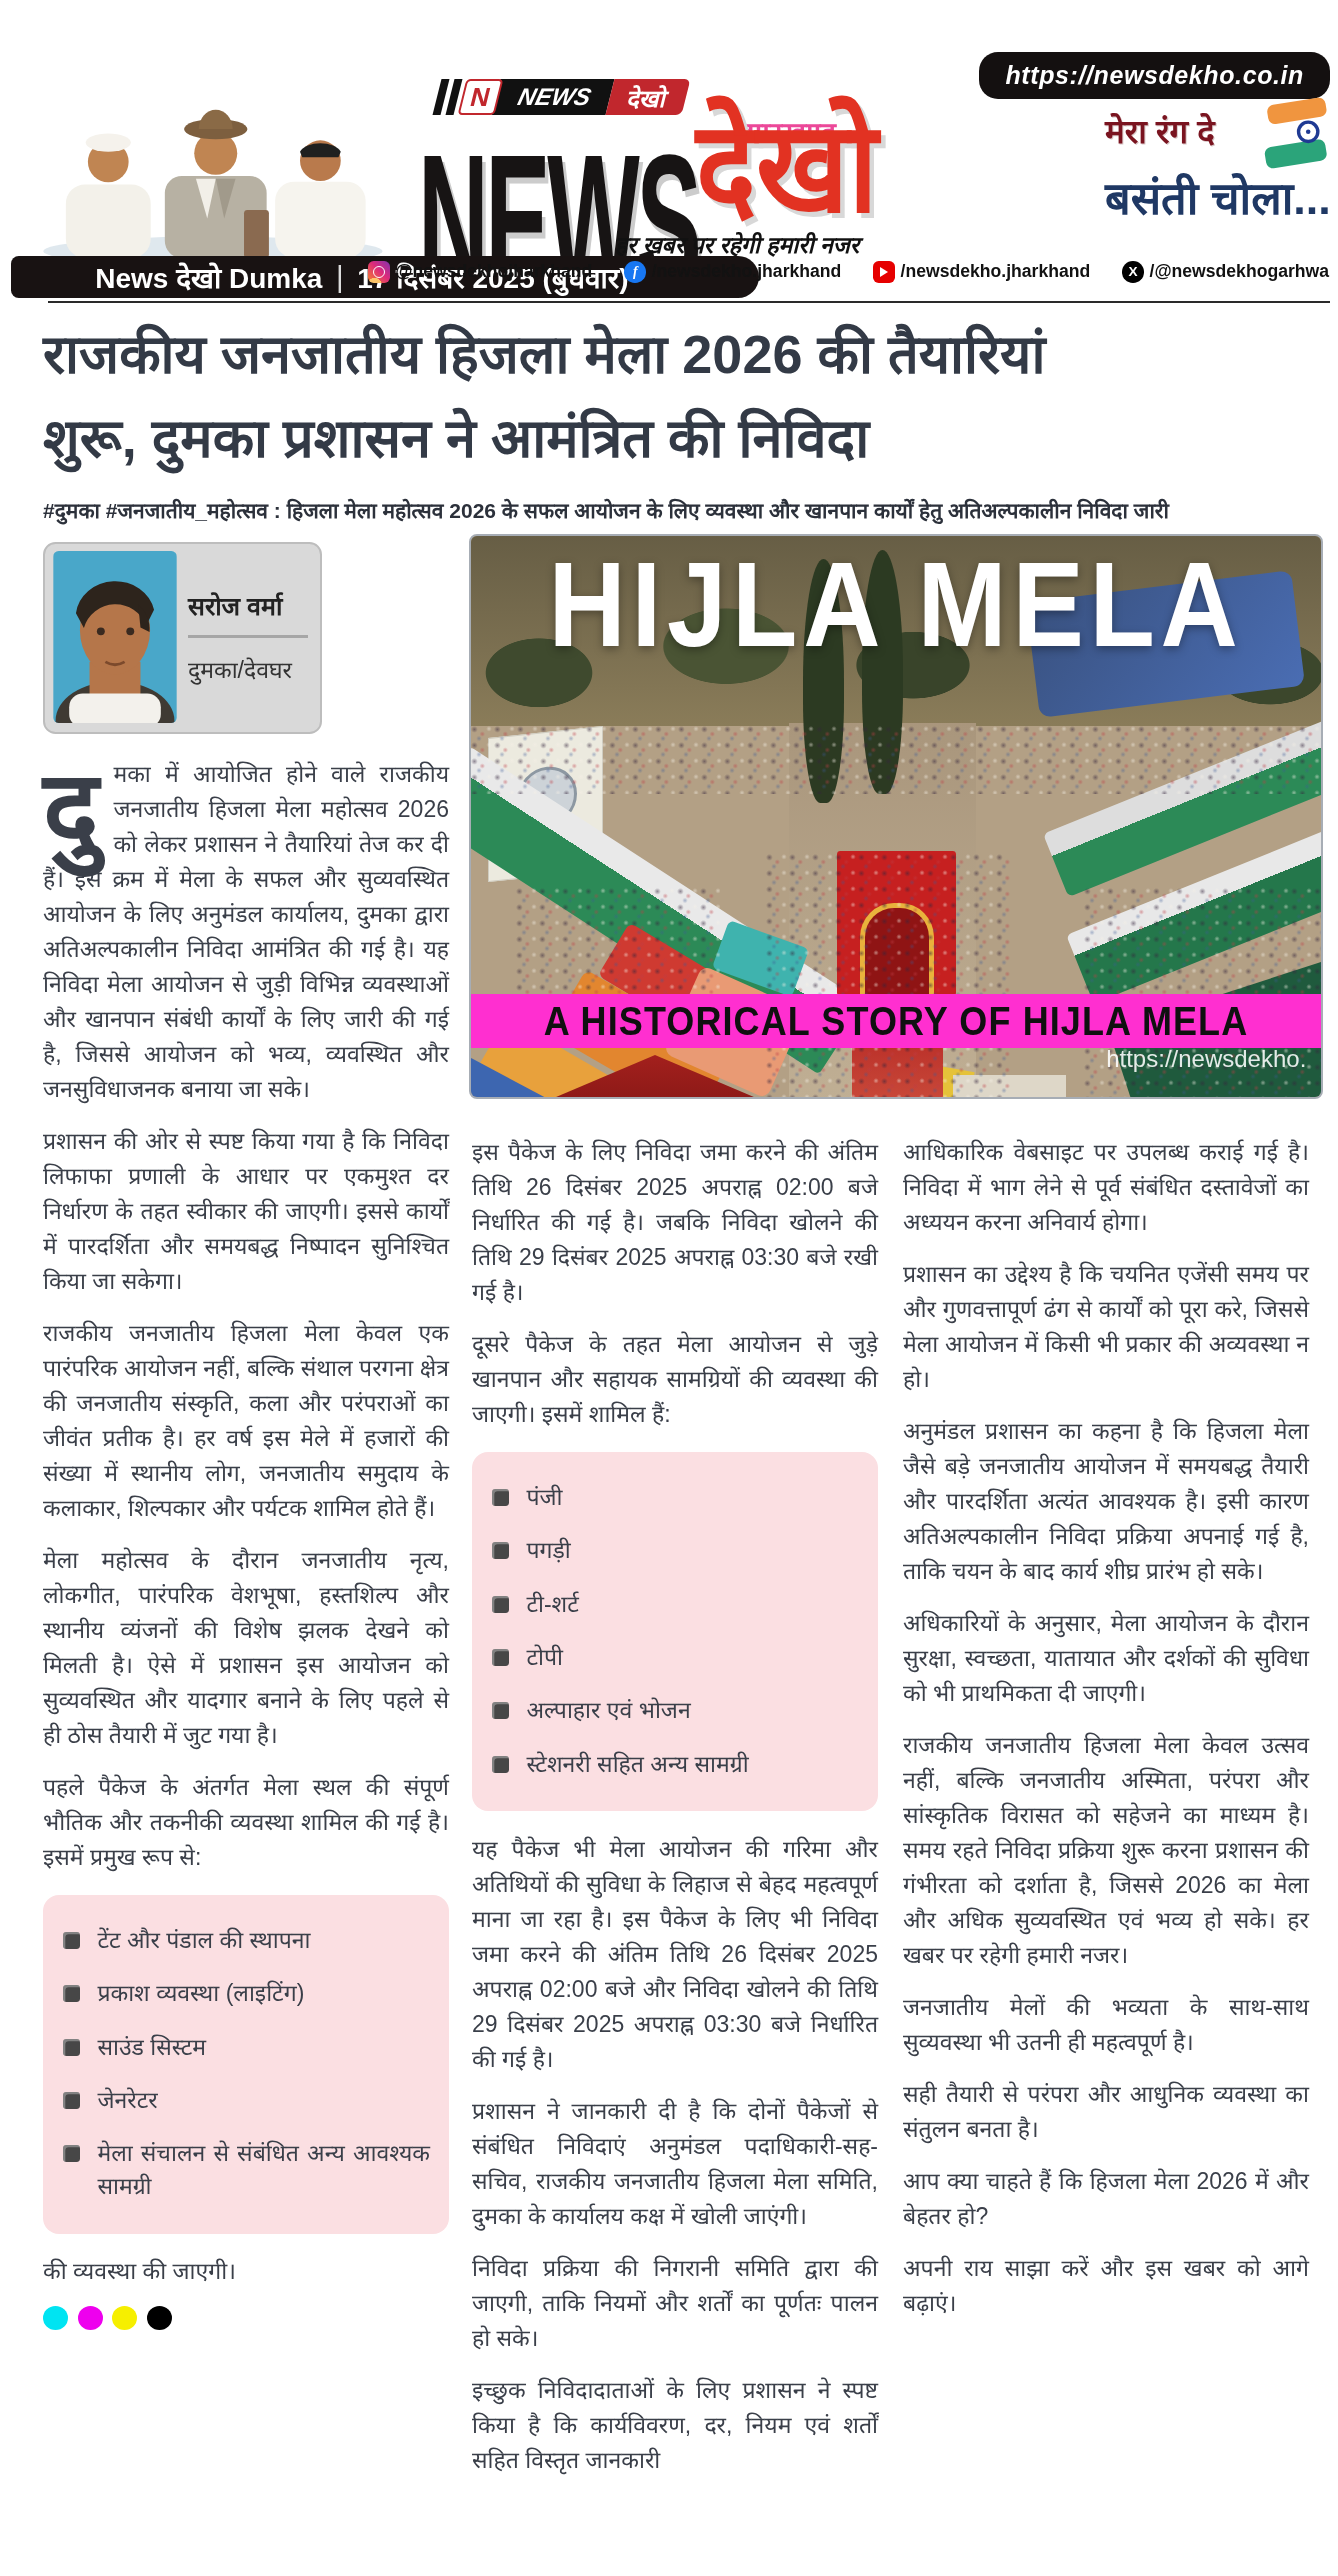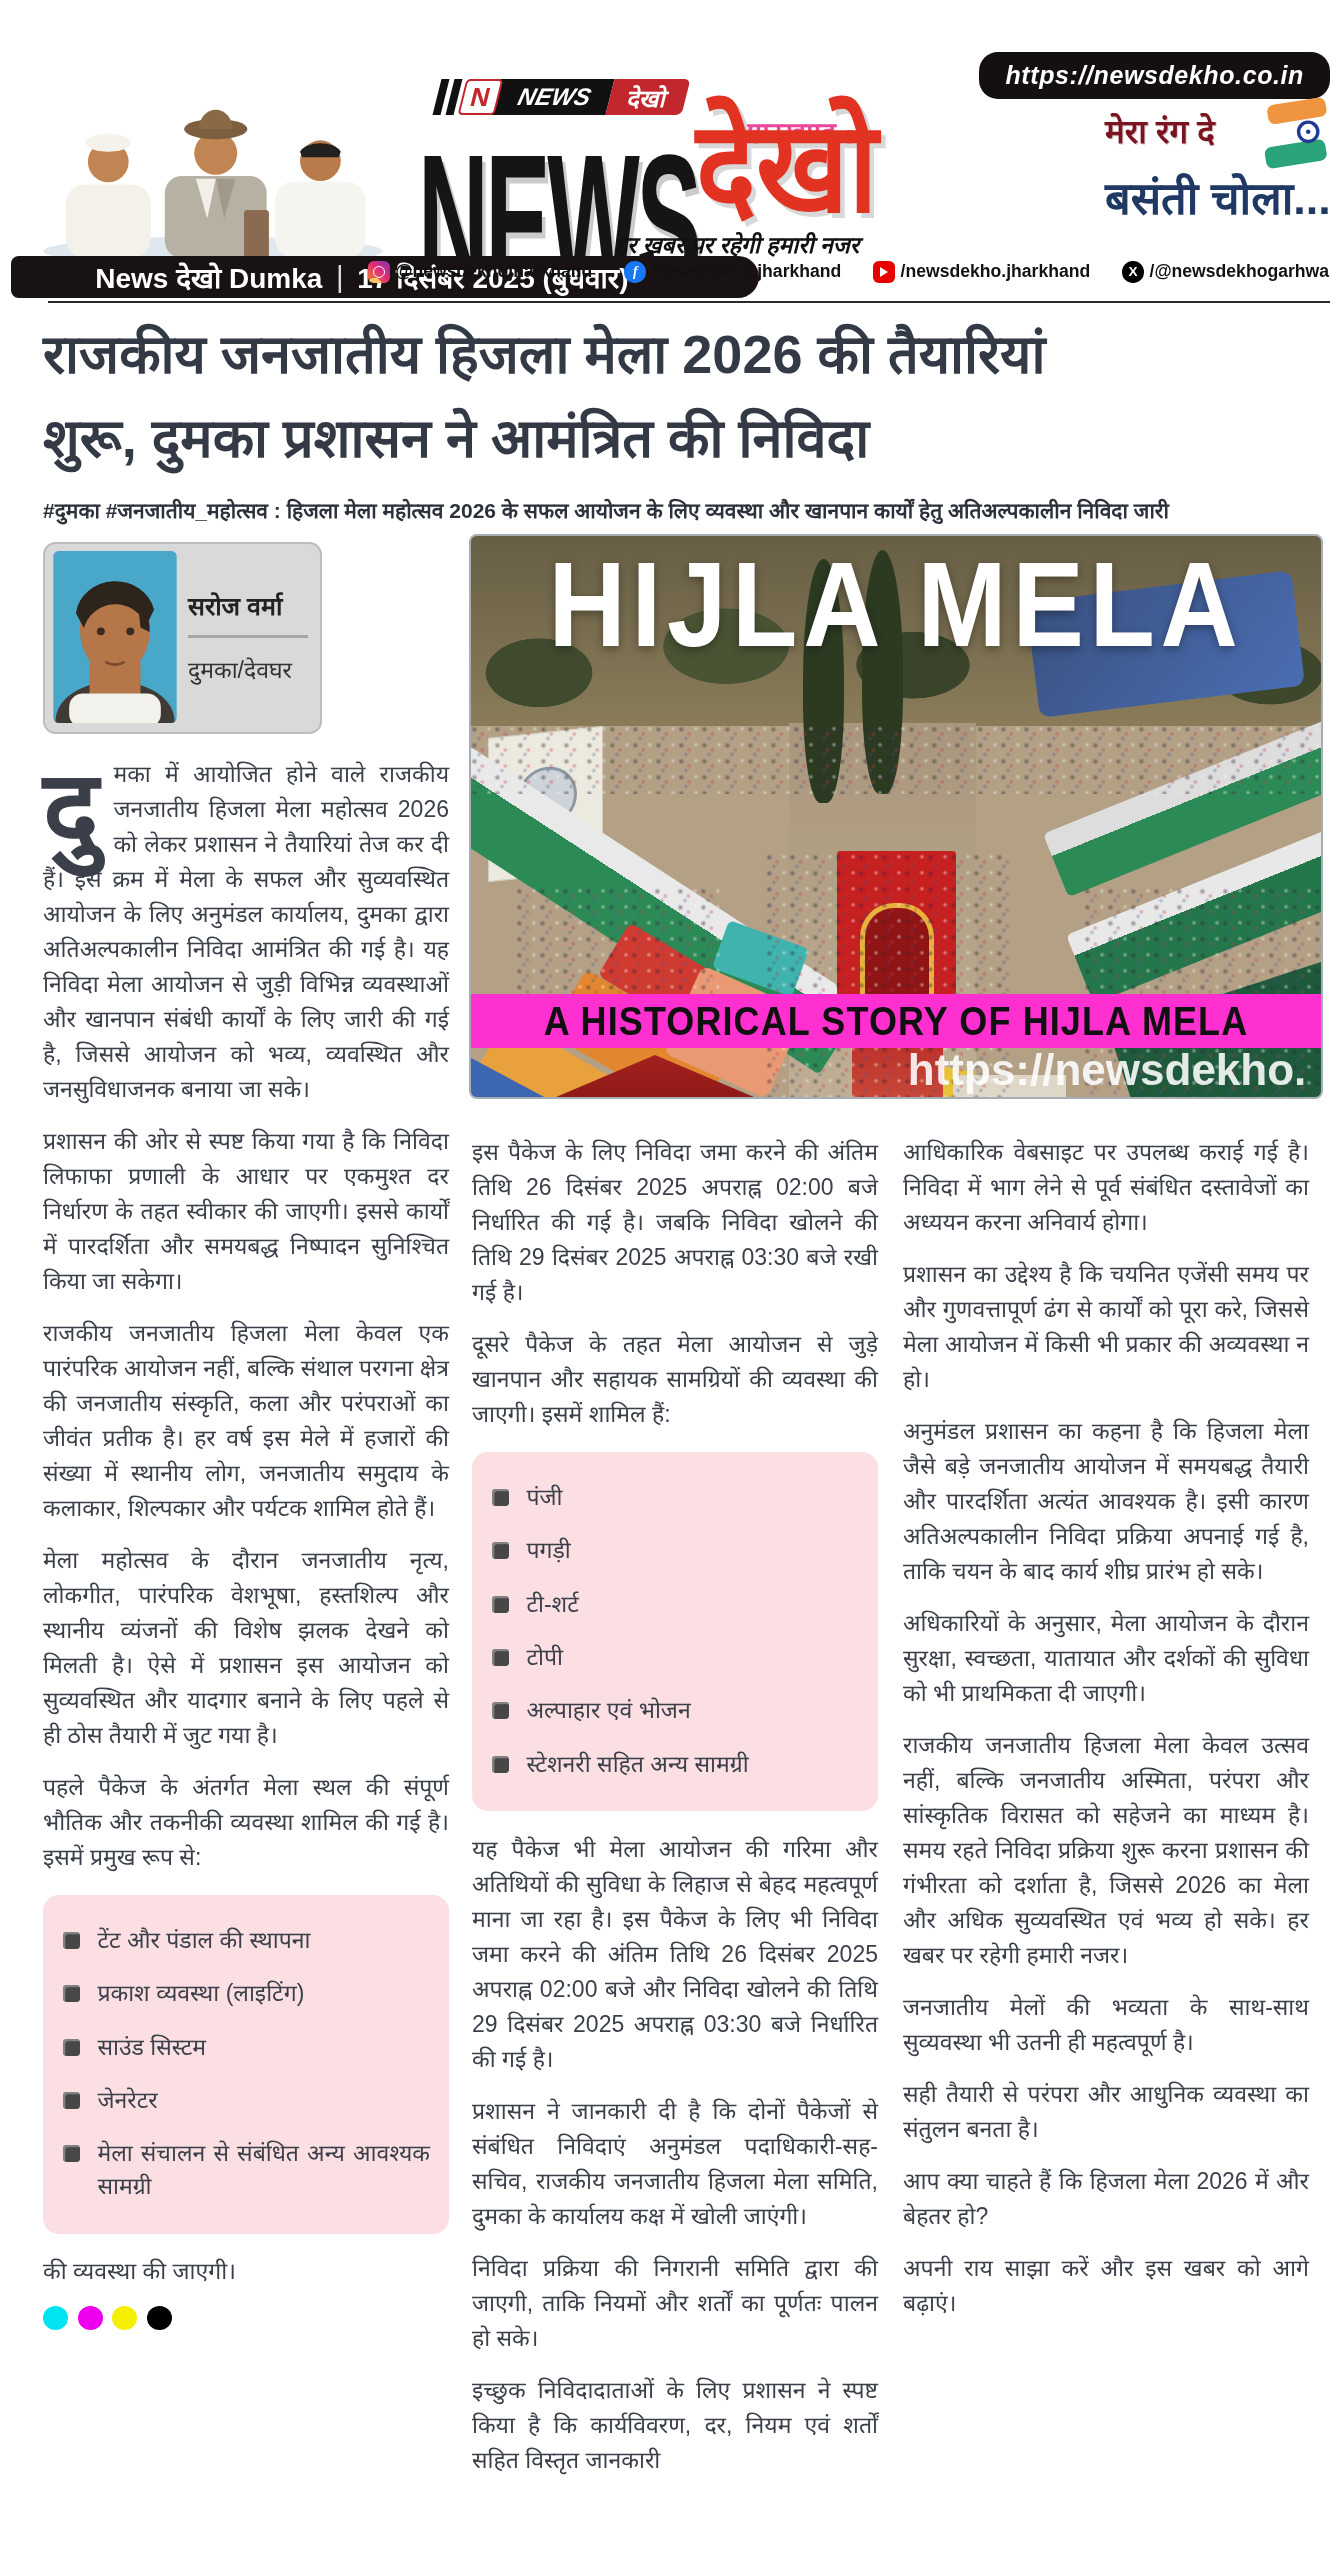--- a/index.html
+++ b/index.html
@@ -115,21 +115,21 @@
   .c4{left:45px;top:352px;width:204px;height:125px;}
   .fi-pav{left:62px;top:519px;width:244px;height:74px;
     background:linear-gradient(180deg,#a3201d,#7e1513);
     clip-path:polygon(50% 0,100% 70%,100% 100%,0 100%,0 70%);}
   .fi-title{left:0;top:9px;width:100%;text-align:center;font-size:107px;line-height:1;font-weight:bold;
     color:#fff;letter-spacing:5.7px;transform:scale(1,1.12);transform-origin:top center;
     text-shadow:0 2.8px 9px rgba(0,0,0,.35);}
   .fi-banner{left:0;top:458px;width:100%;height:54px;background:#ff2fd0;display:flex;align-items:center;
     justify-content:center;}
   .fi-banner span{font-size:36px;font-weight:bold;color:#101010;letter-spacing:1.1px;transform:scale(1,1.15);}
-  .fi-wm{right:14.7px;top:509px;font-size:44px;font-weight:bold;color:rgba(255,255,255,.88);text-align:right;}
+  .fi-wm{right:14.7px;top:509px;font-size:24px;font-weight:normal;color:rgba(255,255,255,.88);text-align:right;}
 
   
   .col{position:absolute;width:406px;font-size:23px;line-height:35px;text-align:justify;color:#3a3f49;}
   .col p{margin:0 0 17px 0;}
   #col1{left:43px;top:757px;}
   #col2{left:472px;top:1135px;}
   #col3{left:903px;top:1135px;}
   .dropcap{float:left;font-size:105px;line-height:85px;font-weight:bold;margin:9px 14.7px 0 0;color:#3a3f49;}
   .pinkbox{background:#fbdfe2;border-radius:16px;padding:8px 19px 10.2px 20.4px;margin:20.4px 0;}
   .pinkbox .item{display:flex;gap:17px;margin:20.4px 0;line-height:33px;}

